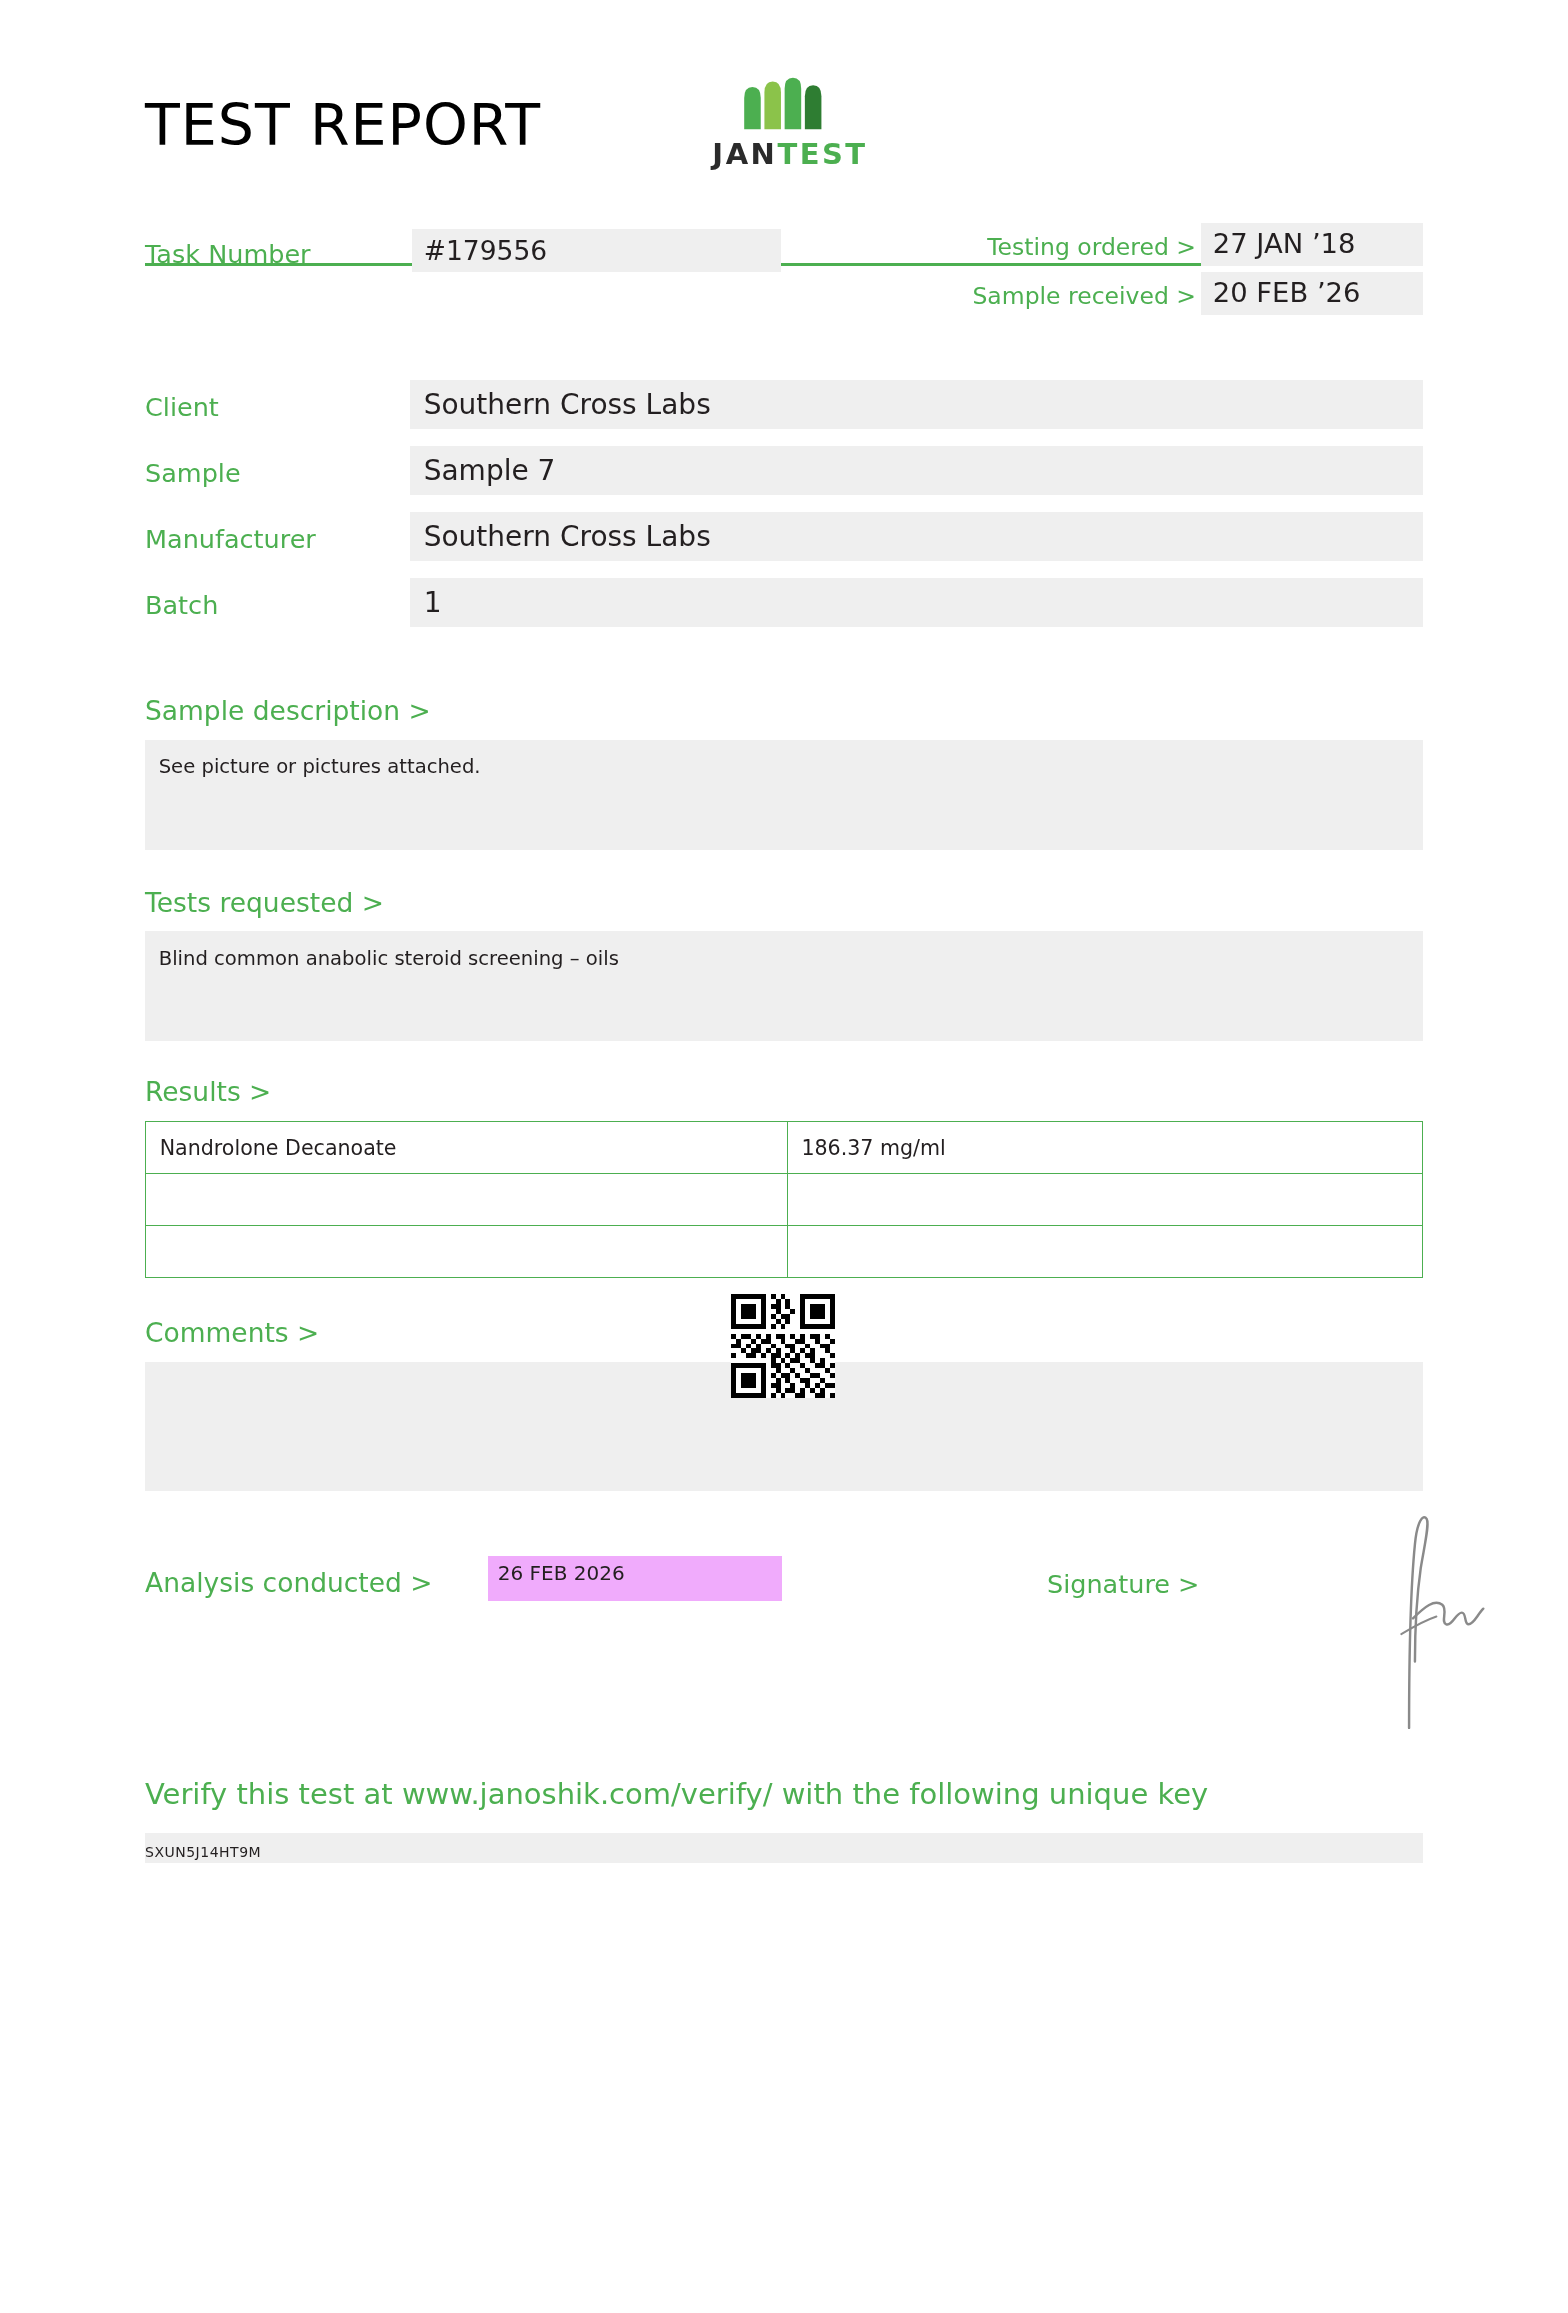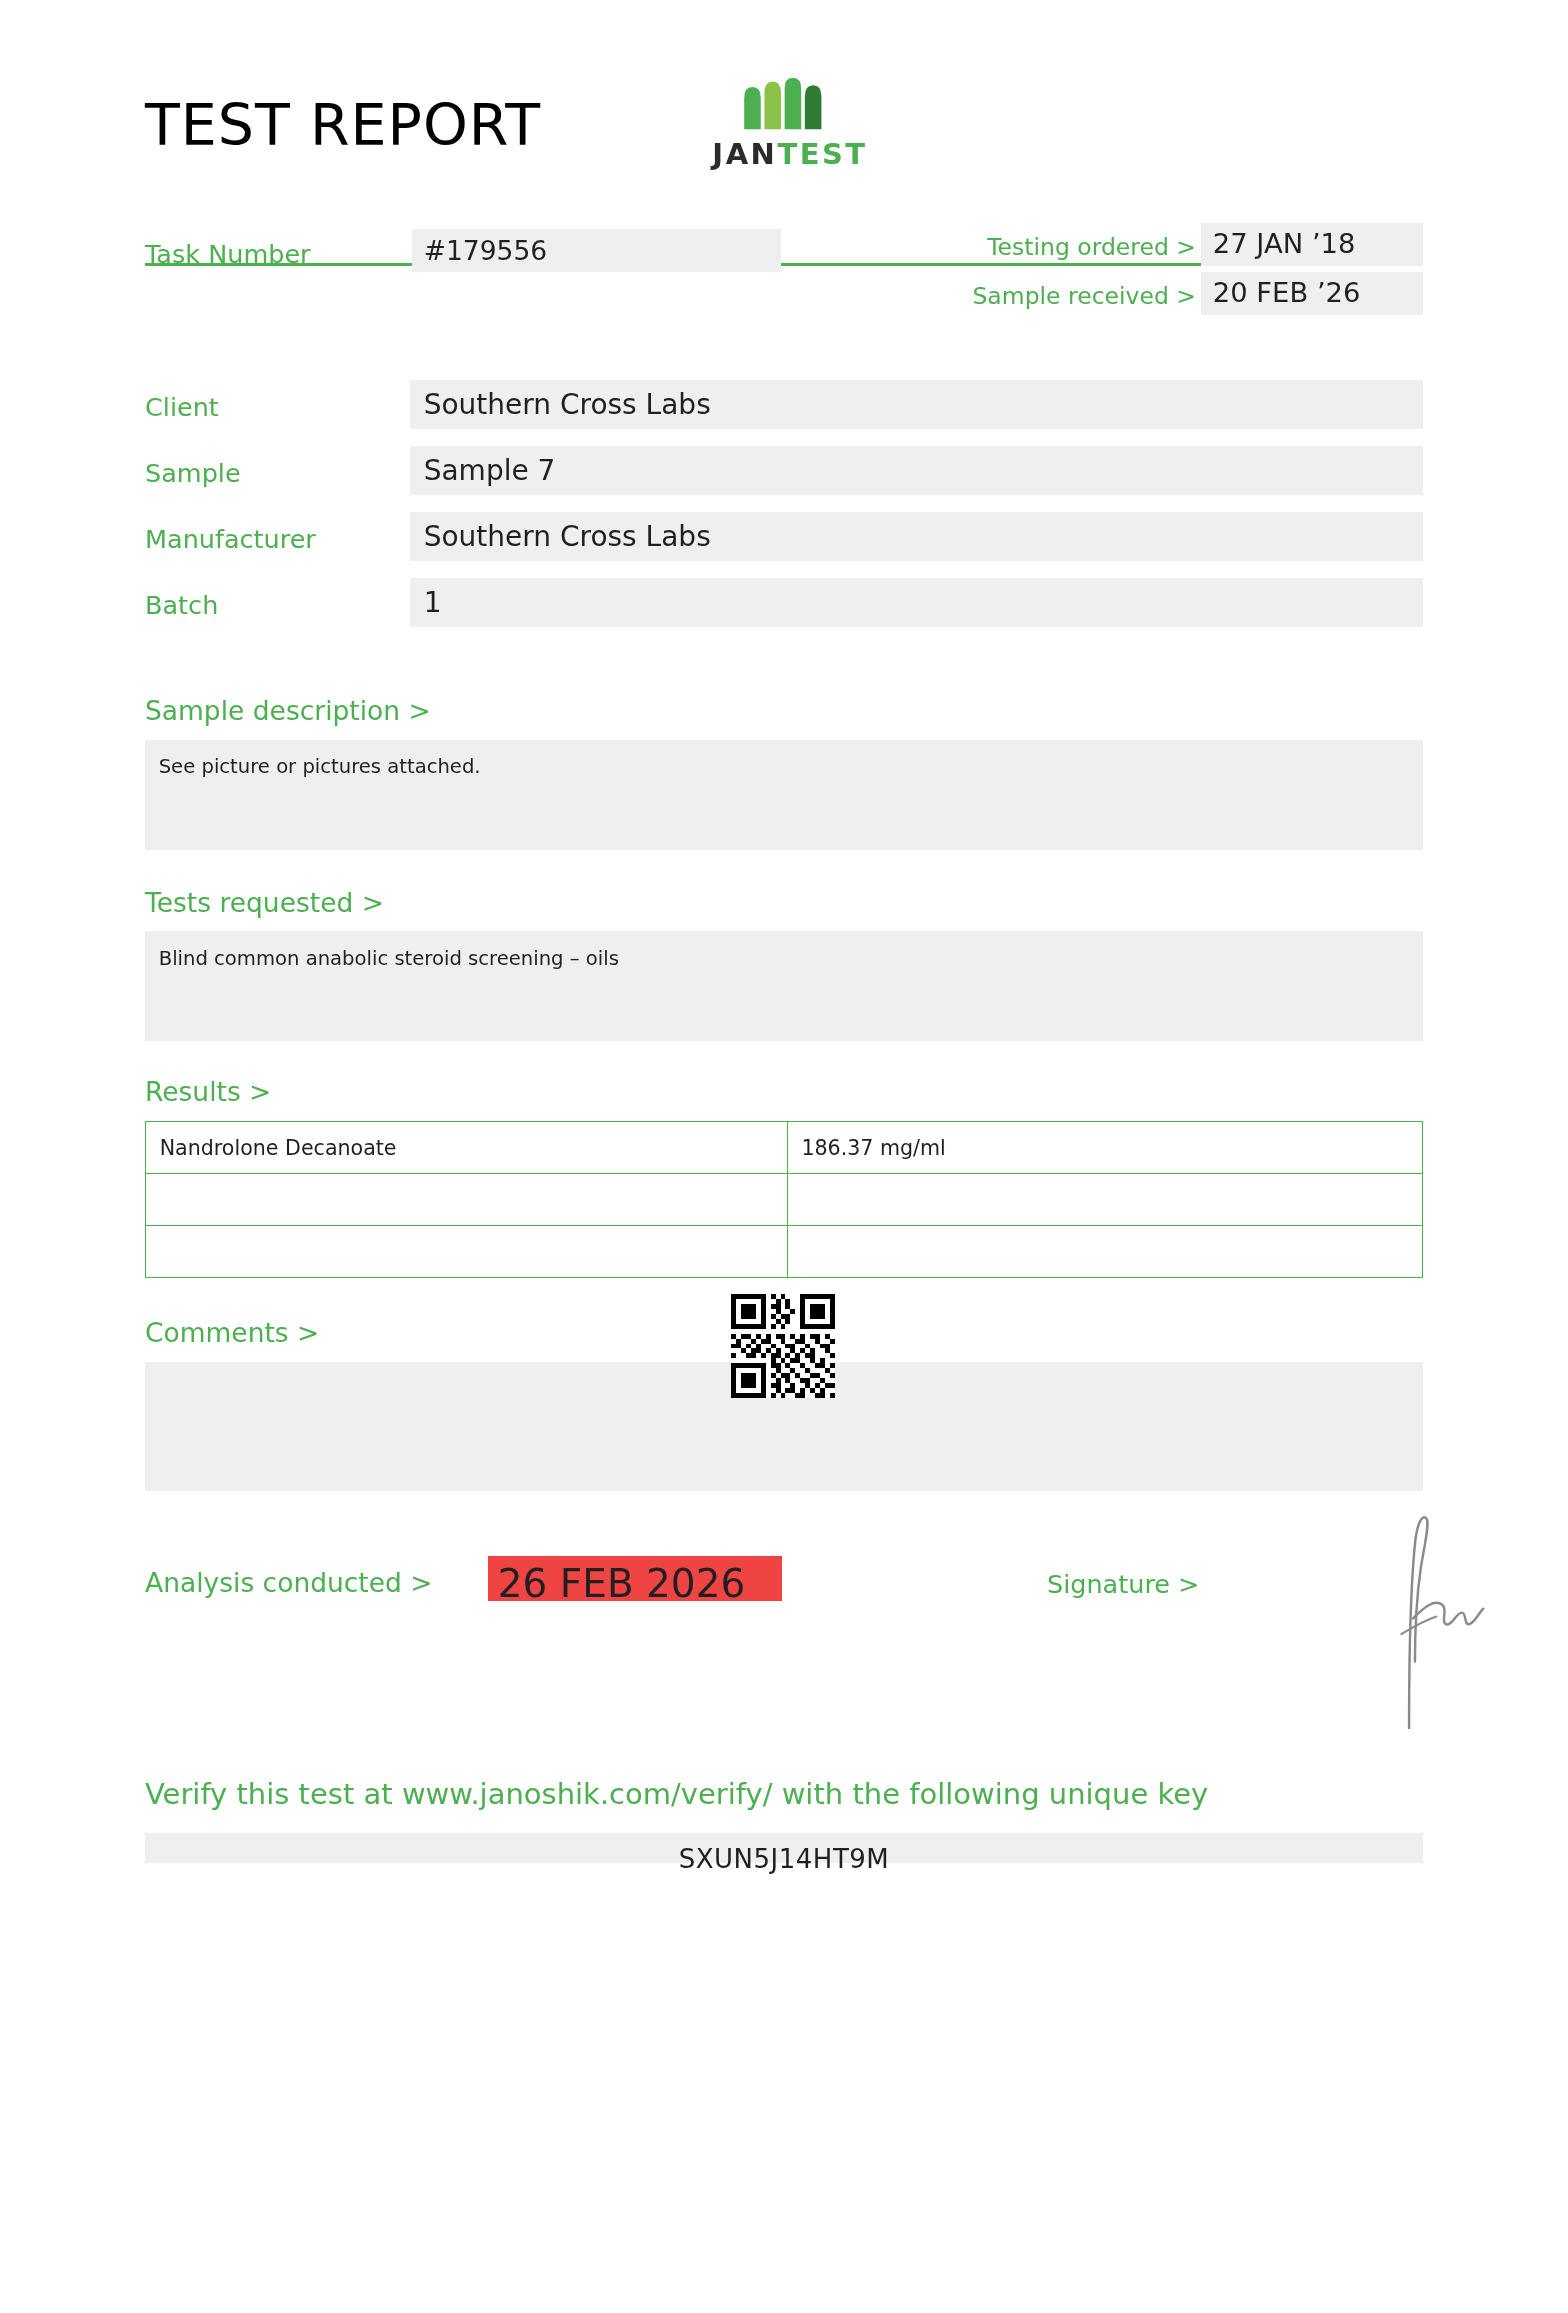--- a/index.html
+++ b/index.html
@@ -223,22 +223,22 @@
     top: 13.7px;
     color: #4caf50;
     font-size: 26.5px;
   }
   .analysis-value {
     position: absolute;
     left: 343px;
     top: 2px;
     width: 294px;
     height: 45px;
-    background: #ef4444;
-    font-size: 39px;
+    background: #f0abfc;
+    font-size: 20px;
     padding: 4.9px 0 0 9.8px;
     box-sizing: border-box;
   }
   .sig-label {
     position: absolute;
     left: 902px;
     top: 15.7px;
     color: #4caf50;
     font-size: 25.5px;
   }
@@ -254,22 +254,22 @@
   .verify {
     color: #4caf50;
     font-size: 29px;
     margin-top: 17.6px;
     text-align: left;
   }
   .key-box {
     margin-top: 21.6px;
     background: #efefef;
     height: 30px;
-    text-align: center;
-    font-size: 26px;
+    text-align: left;
+    font-size: 14px;
     padding-top: 10.8px;
     box-sizing: border-box;
     letter-spacing: 0.5px;
   }
 </style>
 </head>
 <body>
 
 <div class="page">
 

